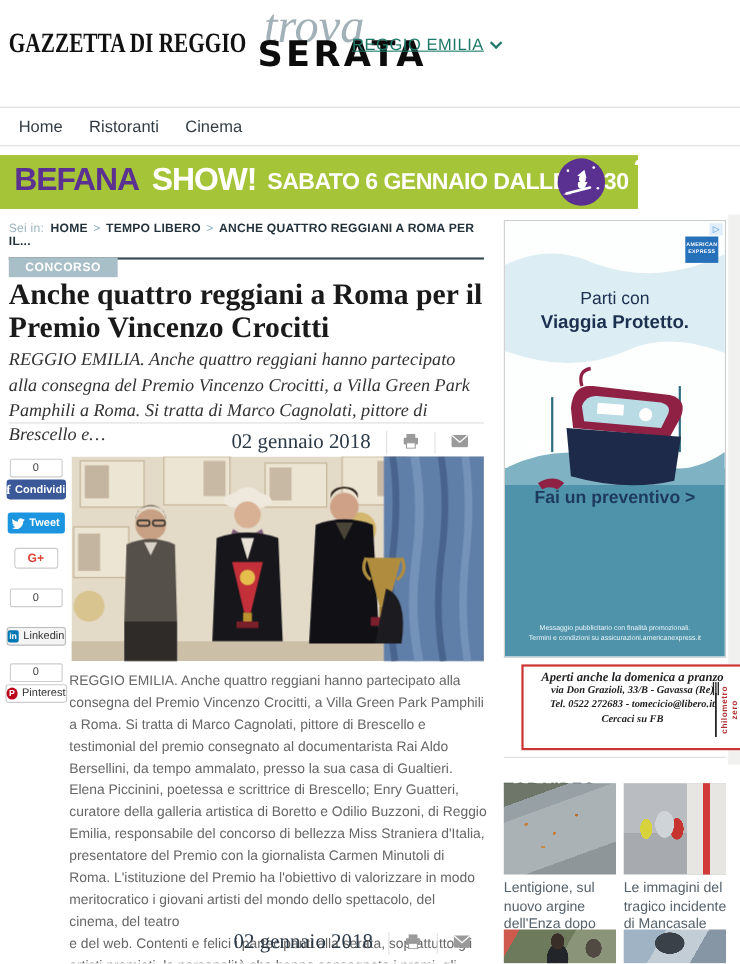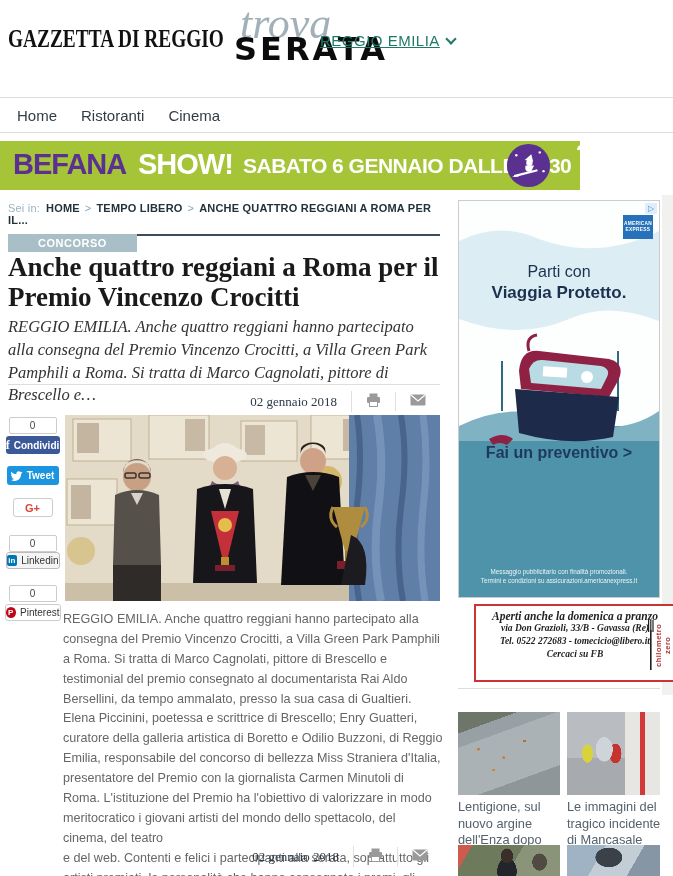--- a/index.html
+++ b/index.html
@@ -40,41 +40,41 @@
 
   
   .crumbs { position:absolute; left:8px; top:202px; width:432px; font-size:11px; font-weight:bold;
     color:#24323c; border-bottom:2px solid #3c4d59; padding-bottom:8px; letter-spacing:0.2px; }
   .crumbs .pre { color:#9bb3c0; font-weight:normal; margin-right:6px; }
   .crumbs a { color:#24323c; text-decoration:none; }
   .crumbs .sep { color:#7fa8c0; margin:0 5px; font-weight:normal; }
 
   
   .badge { position:absolute; left:8px; top:234px; background:#a9bfc8; color:#fff; font-size:11px;
-    font-weight:bold; letter-spacing:0.5px; padding:3px 30px; }
+    font-weight:bold; letter-spacing:0.5px; padding:3px 15px; }
   .h1 { position:absolute; left:8px; top:252px; width:434px; font-family:"Liberation Serif", serif;
     font-weight:bold; font-size:27px; line-height:1.12; color:#1a1a1a; }
   .lede { position:absolute; left:8px; top:316px; width:424px; font-family:"Liberation Serif", serif;
     font-style:italic; font-size:16.5px; line-height:1.38; color:#333; }
   .daterow { position:absolute; display:flex; justify-content:flex-end; align-items:center; }
   .daterow.first { left:8px; top:384px; width:432px; border-top:1px solid #ddd; padding-top:6px; }
   .daterow.second { left:63px; top:846px; width:379px; }
-  .daterow .date { font-family:"Liberation Serif", serif; font-size:13px; color:#2c3a47; padding-right:14px; }
+  .daterow .date { font-family:"Liberation Serif", serif; font-size:19px; color:#2c3a47; padding-right:14px; }
   .ibtn { padding:2px 14px; border-left:1px solid #e0e0e0; background:none; border-top:none; border-right:none; border-bottom:none; cursor:pointer; }
 
   
   .soc { position:absolute; left:5px; top:417px; width:55px; display:flex; flex-direction:column; align-items:center; }
   .cnt { width:48px; height:17px; border:1px solid #ccc; background:#fff; color:#444; font-size:10px;
     display:flex; align-items:center; justify-content:center; border-radius:2px; }
   .sbtn { display:flex; align-items:center; justify-content:center; gap:4px; border-radius:3px;
     font-size:10px; font-weight:bold; cursor:pointer; border:none; }
   .btn-fb { width:54px; height:18px; background:#3b5998; color:#fff; margin-top:2px; }
   .btn-tw { width:52px; height:19px; background:#1b95e0; color:#fff; margin-top:12px; }
   .btn-gp { width:40px; height:19px; background:#fff; border:1px solid #ccc; color:#db4437; margin-top:13px; font-size:11px; }
-  .btn-li { width:54px; height:17px; background:#f4f4f4; border:1px solid #bbb; color:#333; font-weight:normal; margin-top:0; }
+  .btn-li { width:54px; height:17px; background:#f4f4f4; border:1px solid #bbb; color:#333; font-weight:normal; margin-top:18px; }
   .btn-pin { width:56px; height:17px; background:#fff; border:1px solid #ccc; color:#333; font-weight:normal; margin-top:2px; }
   .gap18 { height:18px; } .gap16 { height:16px; }
   .fb-f { font-family:"Liberation Serif", serif; font-size:12px; font-weight:bold; }
   .li-sq { width:11px; height:11px; background:#0077b5; color:#fff; font-size:8px; font-weight:bold;
     display:flex; align-items:center; justify-content:center; border-radius:2px; }
   .pin-c { width:11px; height:11px; background:#bd081c; color:#fff; font-size:8px; font-weight:bold;
     display:flex; align-items:center; justify-content:center; border-radius:50%; }
 
   
   .photo { position:absolute; left:65px; top:415px; width:375px; height:186px; overflow:hidden; }

